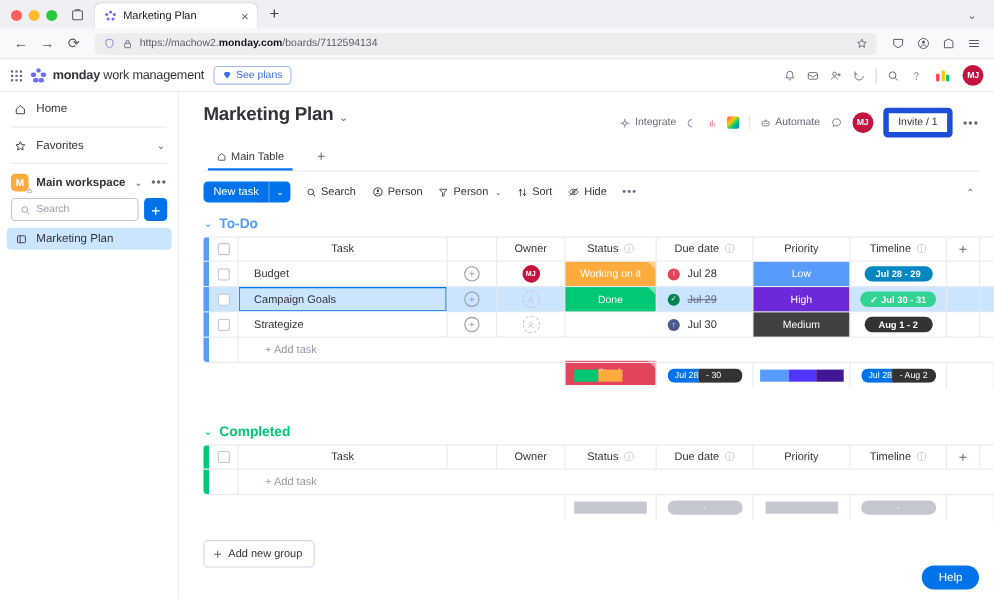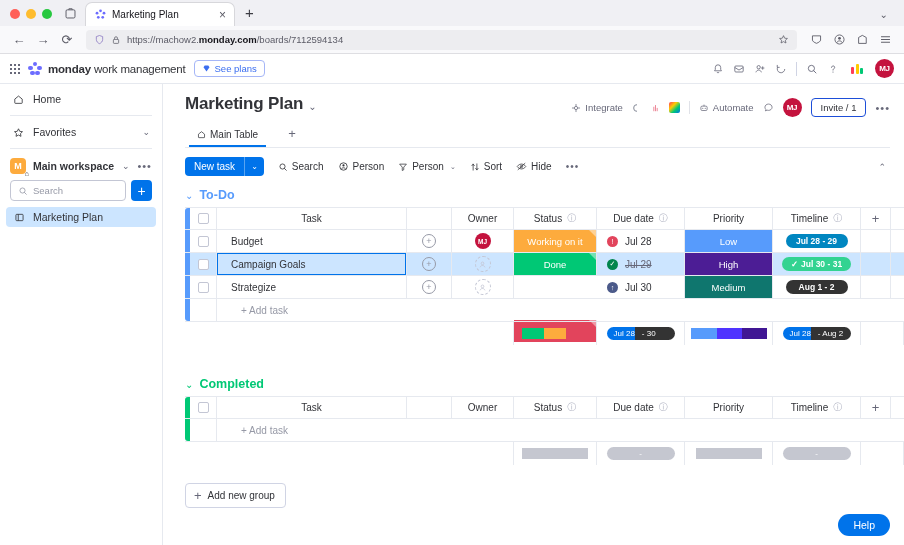--- a/index.html
+++ b/index.html
@@ -122,21 +122,21 @@
   
   .board { flex: 1 1 auto; background: #fff; position: relative; overflow: hidden; }
   .board-header { padding: 10px 14px 0 22px; }
   .board-title-row { display: flex; align-items: flex-start; }
   .board-title { font-size: 17px; font-weight: 700; color: #323338; letter-spacing: -0.2px; }
   .title-chev { font-size: 10px; color: #676879; margin-left: 5px; margin-top: 7px; cursor: pointer; }
   .board-actions { margin-left: auto; display: flex; align-items: center; gap: 9px; padding-top: 4px; }
   .ba-item { display: flex; align-items: center; gap: 4px; font-size: 9.5px; color: #676879; cursor: pointer; }
   .ba-sep { width: 1px; height: 13px; background: #e0e2e8; }
   .invite-btn {
-    border: 1px solid #1d4ed8; border-radius: 4px; padding: 3px 9px;
+    border: 5px solid #1d4ed8; border-radius: 4px; padding: 3px 9px;
     font-size: 9.5px; color: #323338; cursor: pointer;
   }
   .int-sq1 { width: 10px; height: 10px; border-radius: 2px; color: #676879; font-size: 10px; }
   .int-sq2 { width: 9px; height: 10px; }
   .int-sq3 { width: 11px; height: 11px; border-radius: 2px;
     background: linear-gradient(135deg,#ff3d57 0%,#ffcb00 35%,#00c875 65%,#0073ea 100%); }
 
   .tabs-row { display: flex; align-items: flex-end; gap: 16px; margin-top: 7px; border-bottom: 1px solid #e6e9ef; padding-left: 4px; }
   .vtab {
     display: flex; align-items: center; gap: 4px; font-size: 10px; color: #323338;
@@ -675,21 +675,21 @@
           <div class="cell c-status" style="padding:0;">
             <span class="status-chip" style="background:#00c875;">Done</span>
           </div>
           <div class="cell c-due" style="justify-content:flex-start;">
             <span class="due-wrap">
                 <span class="due-badge" style="background:#00854d;">✓</span>
                 <span class="due-text strike">Jul 29</span>
               </span>
           </div>
           <div class="cell c-prio" style="padding:0;">
-            <span class="prio-chip" style="background:#4c1d95;">High</span>
+            <span class="prio-chip" style="background:#6d28d9;">High</span>
           </div>
           <div class="cell c-time">
             <span class="time-pill" style="background:#33d391;">
                 <span>✓</span>
                 <span>Jul 30 - 31</span>
               </span>
           </div>
           <div class="cell c-plus"></div>
           <div class="cell c-rest"></div>
         </div>
@@ -714,21 +714,21 @@
           <div class="cell c-status" style="padding:0;margin-top:44px;">
             <span class="status-chip" style="background:#e2445c;">Stuck</span>
           </div>
           <div class="cell c-due" style="justify-content:flex-start;">
             <span class="due-wrap">
                 <span class="due-badge" style="background:#4b5a8a;">↑</span>
                 <span class="due-text">Jul 30</span>
               </span>
           </div>
           <div class="cell c-prio" style="padding:0;">
-            <span class="prio-chip" style="background:#0f766e;">Medium</span>
+            <span class="prio-chip" style="background:#404040;">Medium</span>
           </div>
           <div class="cell c-time">
             <span class="time-pill" style="background:#333333;">Aug 1 - 2</span>
           </div>
           <div class="cell c-plus"></div>
           <div class="cell c-rest"></div>
         </div>
 
         <div class="grow addtask-row">
           <div class="gbar bot" style="background:#579bfc;"></div>

